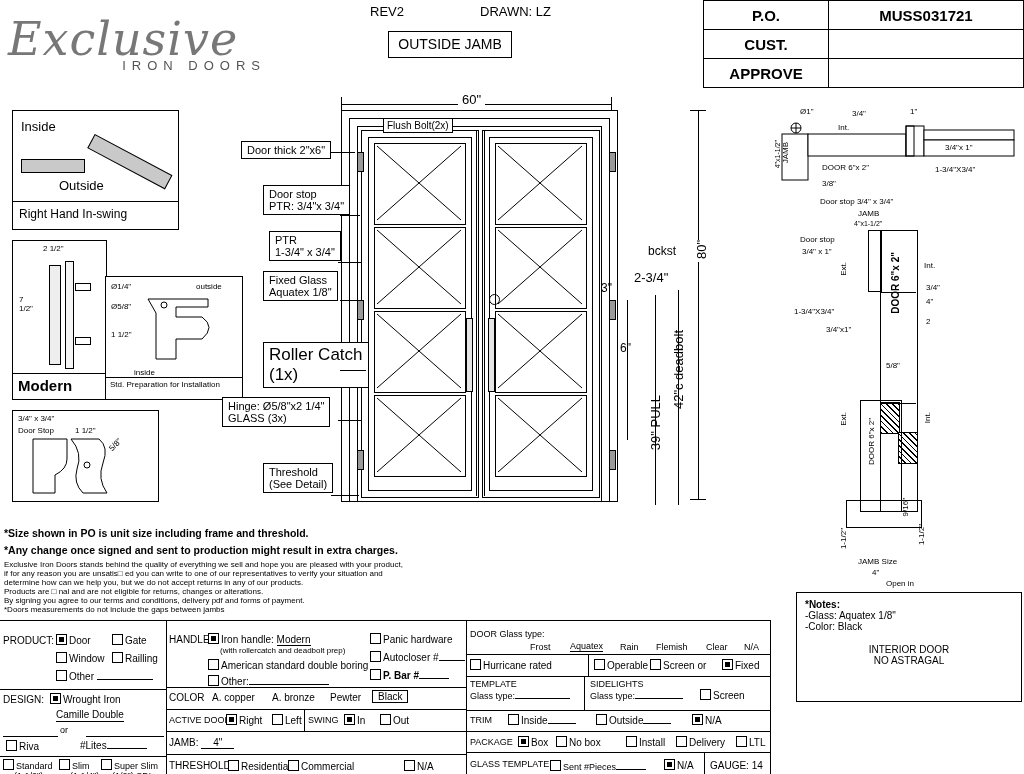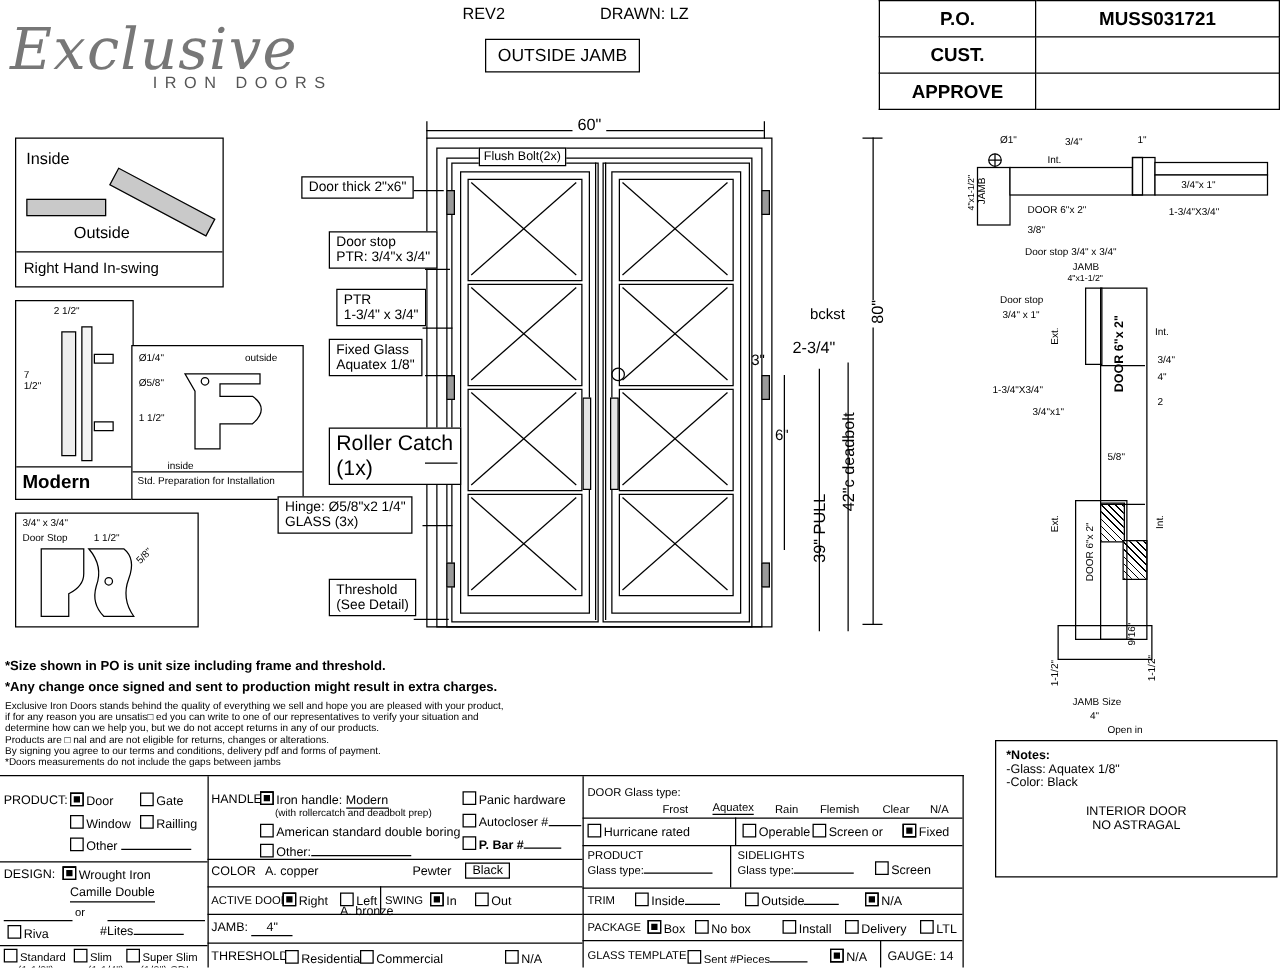--- a/index.html
+++ b/index.html
@@ -359,21 +359,21 @@
   <div class="abs" style="left:208px;top:54px;font-size:10px;"><span class="cbx"></span><span>Other:</span><span class="ul" style="min-width:80px;"></span></div>
 
   <div class="abs" style="left:370px;top:12px;font-size:10px;"><span class="cbx"></span><span>Panic hardware</span></div>
   <div class="abs" style="left:370px;top:30px;font-size:10px;"><span class="cbx"></span><span>Autocloser #</span><span class="ul" style="min-width:26px;"></span></div>
   <div class="abs" style="left:370px;top:48px;font-size:10px;font-weight:bold;"><span class="cbx"></span><span>P. Bar #</span><span class="ul" style="min-width:30px;"></span></div>
 
   <div class="abs line-h" style="left:166px;top:66px;width:300px;"></div>
 
   <div class="abs" style="left:169px;top:71px;font-size:10px;">COLOR</div>
   <div class="abs" style="left:212px;top:71px;font-size:10px;">A. copper</div>
-  <div class="abs" style="left:272px;top:71px;font-size:10px;margin-top:32px;">A. bronze</div>
+  <div class="abs" style="left:272px;top:71px;font-size:10px;">A. bronze</div>
   <div class="abs" style="left:330px;top:71px;font-size:10px;">Pewter</div>
   <div class="abs" style="left:372px;top:69px;font-size:10px;border:1px solid #000;padding:0 5px;">Black</div>
 
   <div class="abs line-h" style="left:166px;top:88px;width:300px;"></div>
 
   <div class="abs" style="left:169px;top:94px;font-size:9px;">ACTIVE DOOR</div>
   <div class="abs" style="left:226px;top:93px;font-size:10px;"><span class="cbx on"></span><span>Right</span></div>
   <div class="abs" style="left:272px;top:93px;font-size:10px;"><span class="cbx"></span><span>Left</span></div>
   <div class="abs line-v" style="left:304px;top:88px;height:22px;"></div>
   <div class="abs" style="left:308px;top:94px;font-size:9px;">SWING</div>
@@ -402,21 +402,21 @@
   <div class="abs line-h" style="left:466px;top:33px;width:304px;"></div>
 
   <div class="abs" style="left:470px;top:38px;font-size:10px;"><span class="cbx"></span><span>Hurricane rated</span></div>
   <div class="abs line-v" style="left:588px;top:33px;height:22px;"></div>
   <div class="abs" style="left:594px;top:38px;font-size:10px;"><span class="cbx"></span><span>Operable</span></div>
   <div class="abs" style="left:650px;top:38px;font-size:10px;"><span class="cbx"></span><span>Screen or</span></div>
   <div class="abs" style="left:722px;top:38px;font-size:10px;"><span class="cbx on"></span><span>Fixed</span></div>
 
   <div class="abs line-h" style="left:466px;top:55px;width:304px;"></div>
 
-  <div class="abs" style="left:470px;top:58px;font-size:9px;">PRODUCT</div>
+  <div class="abs" style="left:470px;top:58px;font-size:9px;">TEMPLATE</div>
   <div class="abs" style="left:470px;top:70px;font-size:9px;"><span>Glass type:</span><span class="ul" style="min-width:55px;"></span></div>
   <div class="abs line-v" style="left:584px;top:55px;height:34px;"></div>
   <div class="abs" style="left:590px;top:58px;font-size:9px;">SIDELIGHTS</div>
   <div class="abs" style="left:590px;top:70px;font-size:9px;"><span>Glass type:</span><span class="ul" style="min-width:48px;"></span></div>
   <div class="abs" style="left:700px;top:68px;font-size:10px;"><span class="cbx"></span><span>Screen</span></div>
 
   <div class="abs line-h" style="left:466px;top:89px;width:304px;"></div>
 
   <div class="abs" style="left:470px;top:94px;font-size:9px;">TRIM</div>
   <div class="abs" style="left:508px;top:93px;font-size:10px;"><span class="cbx"></span><span>Inside</span><span class="ul" style="min-width:28px;"></span></div>

